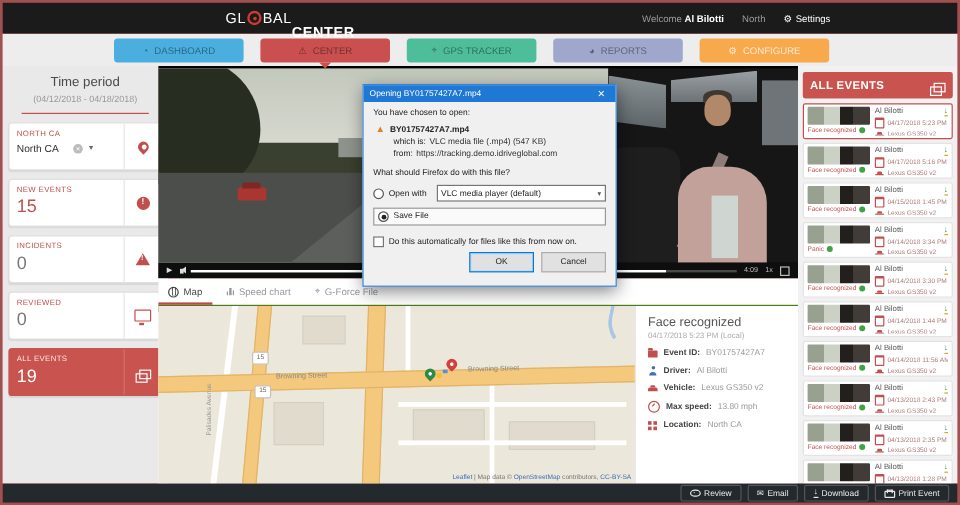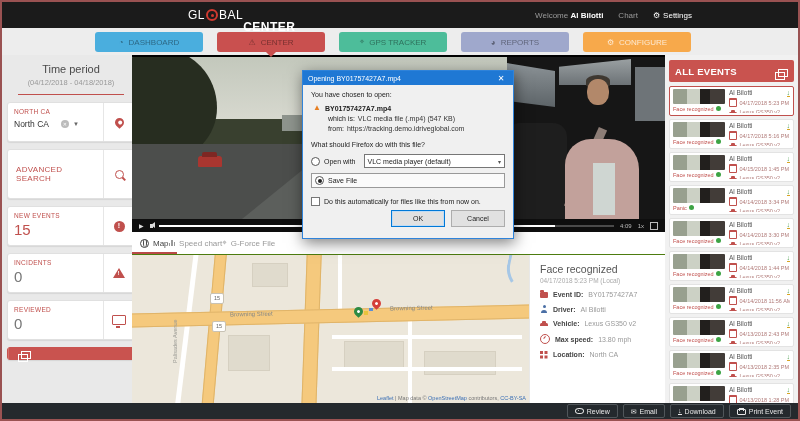--- a/index.html
+++ b/index.html
@@ -104,21 +104,21 @@
   .vc-play{color:#ddd;font-size:6px;line-height:1;cursor:pointer;}
   .vc-speaker{width:3px;height:4px;background:#ddd;position:relative;cursor:pointer;}
   .vc-speaker::after{content:"";position:absolute;left:1px;top:-1.5px;border:3.5px solid transparent;border-right:4px solid #ddd;border-left:0;}
   .vc-track{flex:1;height:2px;background:#4a4a4a;position:relative;cursor:pointer;}
   .vc-fill{position:absolute;left:0;top:0;bottom:0;width:87%;background:#fff;}
   .vc-time,.vc-rate{font-size:6px;color:#bbb;}
   .vc-full{width:6px;height:6px;border:1px solid #bbb;cursor:pointer;}
 
   
   .lower{position:absolute;left:130px;top:230px;width:533px;height:171px;background:#fff;}
-  .tabs-row{height:22px;border-bottom:6px solid #4d7c0f;display:flex;align-items:stretch;padding-left:8px;}
+  .tabs-row{height:22px;border-bottom:6px solid #4d7c0f;display:flex;align-items:stretch;padding-left:8px;gap:20px;}
   .tab{display:flex;align-items:center;gap:4px;font-size:8px;color:#999;position:relative;cursor:pointer;}
   .tab.active{color:#444;}
   .tab.active::after{content:"";position:absolute;left:-8px;right:-8px;bottom:0;height:2px;background:#b94a48;}
   .icon-globe{width:7px;height:7px;border:1px solid currentColor;border-radius:50%;position:relative;}
   .icon-globe::after{content:"";position:absolute;left:2.2px;top:-1px;width:2px;height:8px;border-left:1px solid currentColor;border-right:1px solid currentColor;border-radius:50%;}
   .icon-bars{display:inline-flex;align-items:flex-end;gap:1px;}
   .icon-bars i{width:1.5px;background:currentColor;display:block;}
   .icon-gforce{font-size:8px;line-height:1;}
 
   .map{position:absolute;left:0;top:23px;width:397px;height:148px;background:#ece7db;overflow:hidden;border-right:1px solid #e8e8e8;}
@@ -209,21 +209,21 @@
           <i></i>
         </span>
       <span>BAL</span>
       <span class="bold">CENTER</span>
     </div>
     <div class="top-right">
       <span class="top-user">
         <span>Welcome</span>
         <b>Al Bilotti</b>
       </span>
-      <span class="top-link">Chart</span>
+      <span class="top-link">North</span>
       <span class="settings">
         <span class="gear">⚙</span>
         <span>Settings</span>
       </span>
     </div>
   </header>
 
   <nav class="navrow">
     <div class="nav-btn nav-dashboard">
       <span class="nico">◔</span>
@@ -261,28 +261,20 @@
           <span>North CA</span>
           <span class="clear-x">✕</span>
           <span class="caret">▼</span>
         </div>
       </div>
       <div class="sc-icon">
           <span class="icon-pin"></span>
         </div>
     </div>
 
-    <div class="side-card">
-      <div class="sc-main">
-          <div class="adv-label">ADVANCED SEARCH</div>
-        </div>
-      <div class="sc-icon">
-          <span class="icon-search"></span>
-        </div>
-    </div>
 
     <div class="side-card">
       <div class="sc-main">
         <div class="sc-label">NEW EVENTS</div>
         <div class="sc-value">15</div>
       </div>
       <div class="sc-icon">
           <span class="icon-alert"></span>
         </div>
     </div>
@@ -301,20 +293,24 @@
       <div class="sc-main">
         <div class="sc-label">REVIEWED</div>
         <div class="sc-value gray">0</div>
       </div>
       <div class="sc-icon">
           <span class="icon-monitor"></span>
         </div>
     </div>
 
     <div class="side-card active">
+      <div class="sc-main">
+        <div class="sc-label">ALL EVENTS</div>
+        <div class="sc-value">19</div>
+      </div>
       <div class="sc-icon">
           <span class="icon-copy"></span>
         </div>
     </div>
   </aside>
 
   <section class="video-area">
     <div class="scene">
       <div class="cam-front">
         <div class="cf-treeline"></div>

